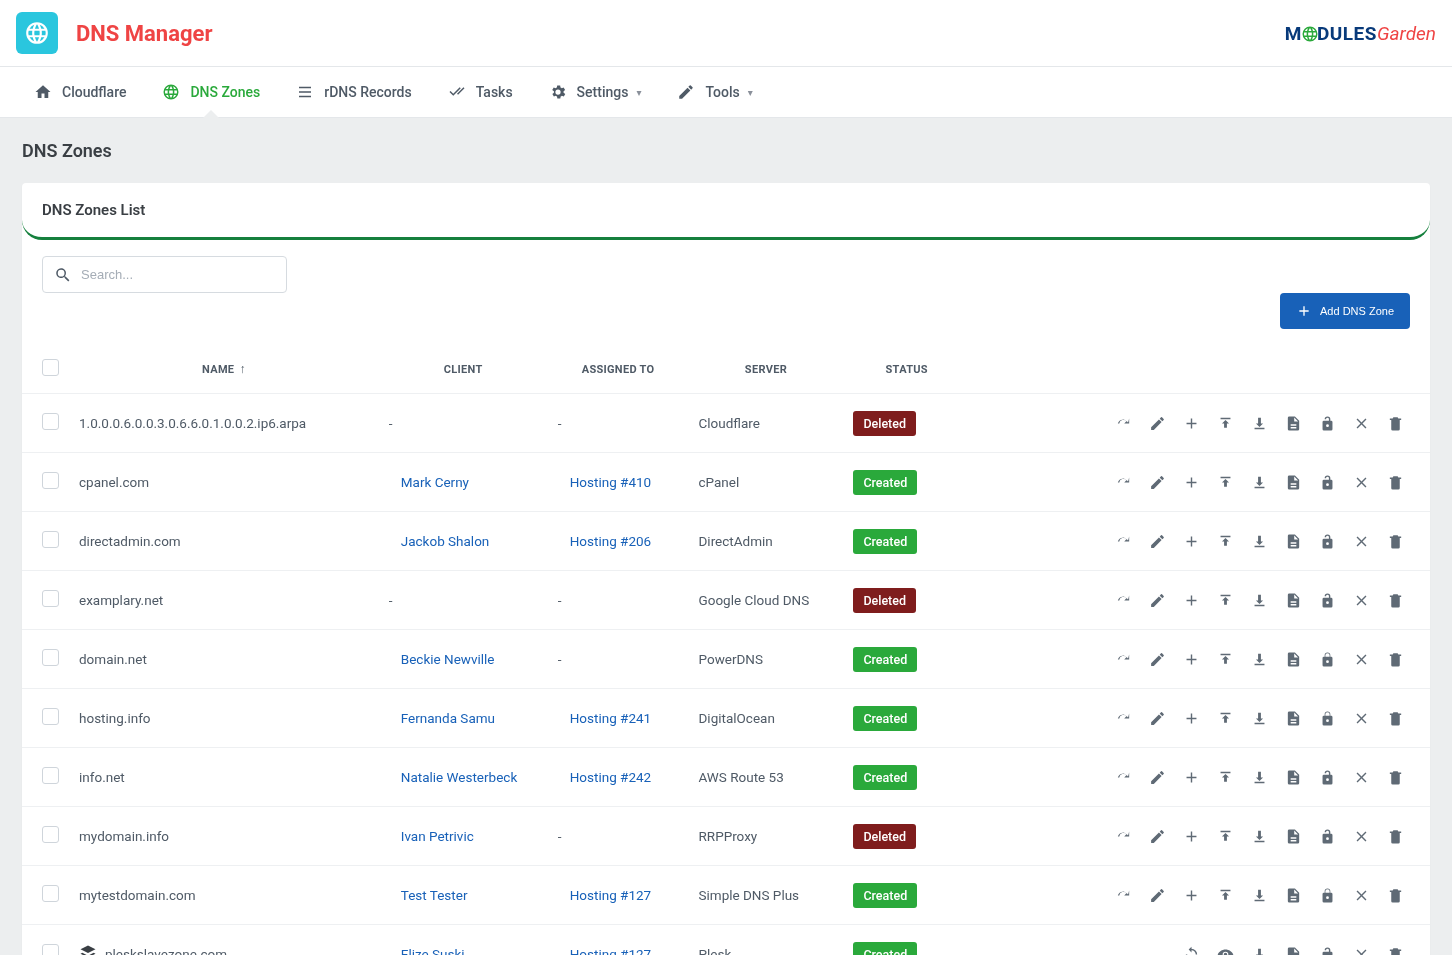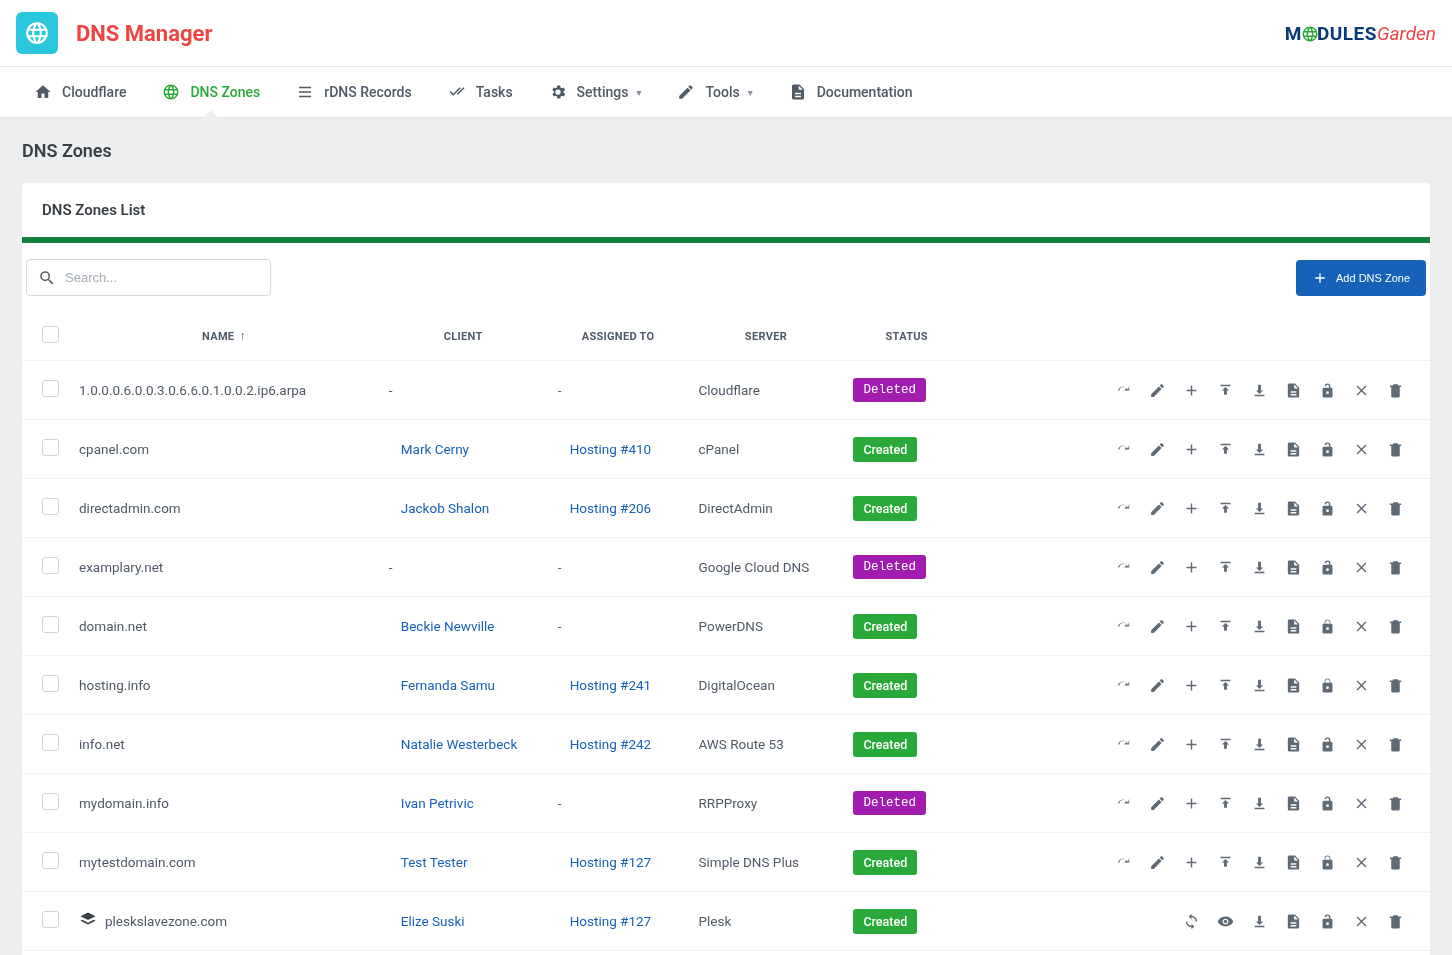--- a/index.html
+++ b/index.html
@@ -17,41 +17,41 @@
 .nav-item.active { color: #2aa93b; }
 .nav-item.active::after { content:''; position:absolute; bottom:-1px; left:50%; transform:translateX(-50%); width:0; height:0; border-left:8px solid transparent; border-right:8px solid transparent; border-bottom:8px solid #eceeef; }
 .nav-item svg { margin-right: 10px; fill: #4f5a66; }
 .nav-item.active svg { fill: #2aa93b; }
 .nav-caret { margin-left: 8px; font-size: 10px; color: #8a909a; }
 
 .page { padding: 22px; }
 .page-title { font-size: 18px; font-weight: 600; color: #3a3f44; margin-bottom: 22px; }
 
 .panel { background: #fff; border-radius: 4px; box-shadow: 0 1px 2px rgba(0,0,0,0.04); }
-.panel-header { padding: 18px 20px; font-size: 15px; font-weight: 600; color: #3a3f44; border-bottom: 6px solid #15803d; }
-
-.toolbar { display: flex; align-items: flex-end; padding: 16px 4px; }
+.panel-header { padding: 18px 20px; font-size: 15px; font-weight: 600; color: #3a3f44; border-bottom: 3px solid #15803d; border-radius: 20px; }
+
+.toolbar { display: flex; align-items: flex-start; padding: 16px 20px; flex-direction: column; }
 .search-box { position: relative; width: 245px; }
 .search-box input { width: 100%; padding: 10px 12px 10px 38px; border: 1px solid #d6dbe0; border-radius: 4px; font-size: 13px; color: #4f5a66; }
 .search-box input::placeholder { color: #a5adb6; }
 .search-box svg { position: absolute; left: 12px; top: 50%; transform: translateY(-50%); fill: #4f5a66; }
 .add-btn { margin-left: auto; background: #1861b8; color: #fff; border: none; padding: 10px 16px; border-radius: 4px; font-size: 11px; font-weight: 500; cursor: pointer; display: flex; align-items: center; }
 .add-btn svg { margin-right: 8px; fill: #fff; }
 
 table { width: 100%; border-collapse: collapse; }
 th { text-align: center; padding: 14px 10px; font-size: 11px; font-weight: 700; text-transform: uppercase; color: #4f5a66; letter-spacing: 0.3px; border-bottom: 1px solid #eef0f2; }
 th:first-child, td:first-child { padding-left: 20px; width: 46px; }
 th:last-child, td:last-child { padding-right: 20px; }
 td { padding: 14px 10px; border-bottom: 1px solid #eef0f2; font-size: 13.5px; vertical-align: middle; }
 .cbx { width: 17px; height: 17px; border: 1.5px solid #cfd5db; border-radius: 3px; display: inline-block; cursor: pointer; }
 .sort-arrow { font-size: 12px; margin-left: 2px; }
 .linkcell a { color: #1861b8; text-decoration: none; padding-left: 12px; }
 .badge { display: inline-block; padding: 5px 10px; border-radius: 3px; color: #fff; font-size: 12.5px; font-weight: 500; }
 .badge.created { background: #2aa93b; }
-.badge.deleted { background: #a21caf; font-family: Liberation Mono, monospace; }
+.badge.deleted { background: #7f1d1d; }
 .actions { text-align: right; white-space: nowrap; }
 .action-icon { display: inline-flex; width: 30px; height: 30px; align-items: center; justify-content: center; cursor: pointer; color: #5f6a75; margin-left: 4px; }
 .action-icon svg { fill: #5f6a75; width: 17px; height: 17px; }
 .col-name { width: 22%; }
 .col-client { width: 12%; }
 .col-assigned { width: 10%; }
 .col-server { width: 11%; }
 .col-status { width: 9%; }
 .row-domain { display: flex; align-items: center; gap: 8px; }
 .stack-icon svg { fill: #3a3f44; width: 18px; height: 18px; }
@@ -174,26 +174,20 @@
       </svg>
     <span>Settings</span>
     <span class="nav-caret">▾</span>
   </div>
   <div class="nav-item">
     <svg width="18" height="18" viewBox="0 0 24 24">
         <use href="#i-pencil"></use>
       </svg>
     <span>Tools</span>
     <span class="nav-caret">▾</span>
-  </div>
-  <div class="nav-item">
-    <svg width="18" height="18" viewBox="0 0 24 24">
-        <use href="#i-doc"></use>
-      </svg>
-    <span>Documentation</span>
   </div>
 </div>
 
 <div class="page">
   <div class="page-title">DNS Zones</div>
 
   <div class="panel">
     <div class="panel-header">DNS Zones List</div>
 
     <div class="toolbar">

